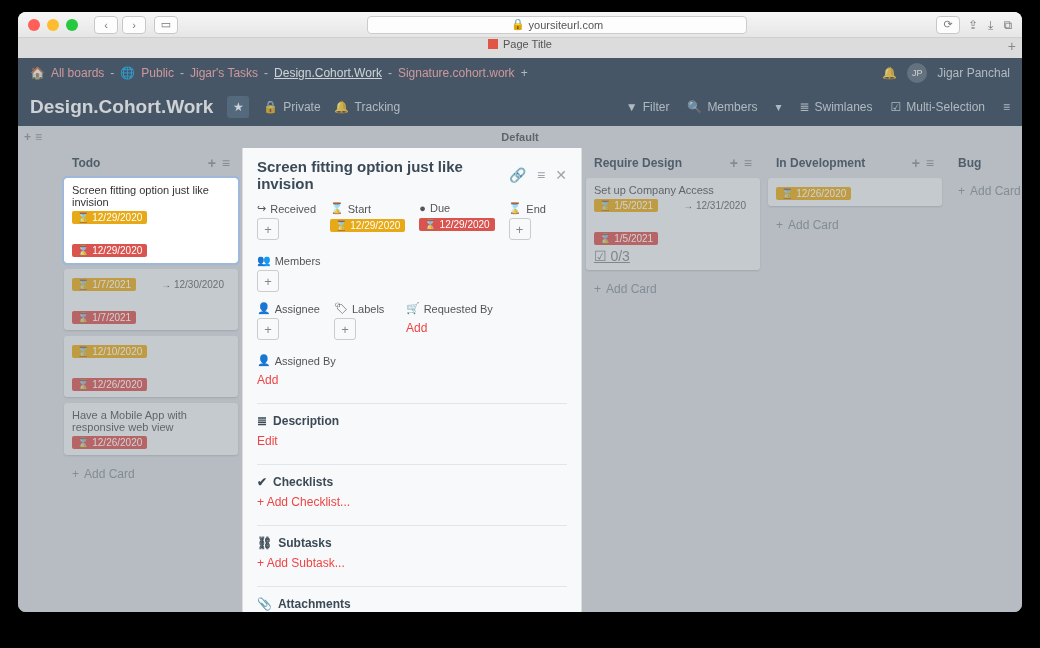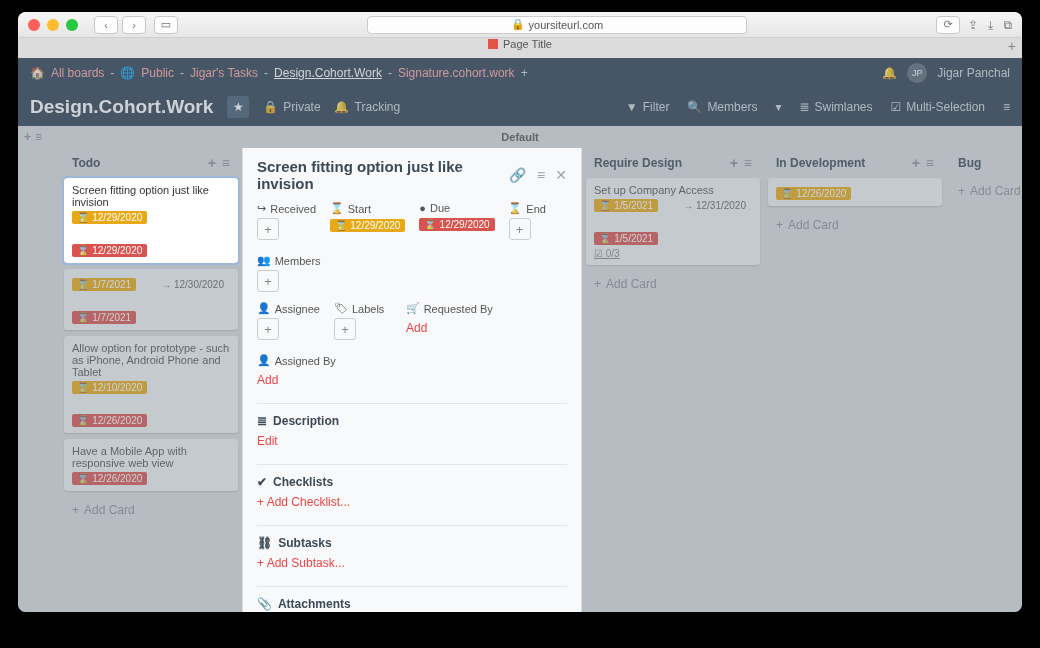--- a/index.html
+++ b/index.html
@@ -43,21 +43,21 @@
 .col-head .spacer{flex:1;}
 .col-head .icn{color:#8a9299; font-size:14px; margin-left:6px;}
 
 .card { background:#fff; border-radius:3px; box-shadow:0 1px 2px rgba(0,0,0,.15); padding:6px 8px; margin-bottom:6px; font-size:11px; color:#333;}
 .card.dim { background:#f0f2f3; color:#555;}
 .card.sel { outline:2px solid #9db8d8;}
 .badges{display:flex; gap:20px; flex-wrap:wrap; margin-top:3px;}
 .badge{font-size:10px; padding:1px 5px; border-radius:2px; color:#fff; display:inline-flex; align-items:center; gap:2px;}
 .b-yel{background:#e8a917;} .b-red{background:#d9534f;} .b-arrow{background:transparent; color:#666;}
 .add-card{font-size:12px; color:#8a9299; padding:6px 8px; display:flex; gap:5px; align-items:center;}
-.subct{font-size:10px; color:#888; margin-top:3px;text-decoration:underline;}
+.subct{font-size:14px; color:#888; margin-top:3px;text-decoration:underline;}
 
 .dim-overlay{position:absolute; inset:0; background:rgba(120,130,140,.36); pointer-events:none;}
 .columns .col.detail, .card.sel { position:relative; z-index:5; }
 
 
 .detail-inner{padding:10px 14px; font-size:12px; color:#3b4a56;}
 .detail-title-row{display:flex; align-items:center; gap:10px;}
 .detail-title{font-size:15px; font-weight:700; flex:1;}
 .dt-icn{color:#9aa5ad; font-size:14px;}
 .fields-row{display:flex; gap:14px; margin-top:10px; flex-wrap:wrap;}
@@ -181,21 +181,20 @@
             </div>
       </div>
           <div class="card dim">
       <div class="badges">
               <span class="badge b-yel">⌛ 1/7/2021</span>
               <span class="badge b-arrow">→ 12/30/2020</span>
               <span class="badge b-red">⌛ 1/7/2021</span>
             </div>
       </div>
           <div class="card dim">
-            <div>Allow option for prototype - such as iPhone, Android Phone and Tablet</div>
       <div class="badges">
               <span class="badge b-yel">⌛ 12/10/2020</span>
               <span class="badge b-red">⌛ 12/26/2020</span>
             </div>
       </div>
           <div class="card dim">
             <div>Have a Mobile App with responsive web view</div>
       <div class="badges">
               <span class="badge b-red">⌛ 12/26/2020</span>
             </div>

